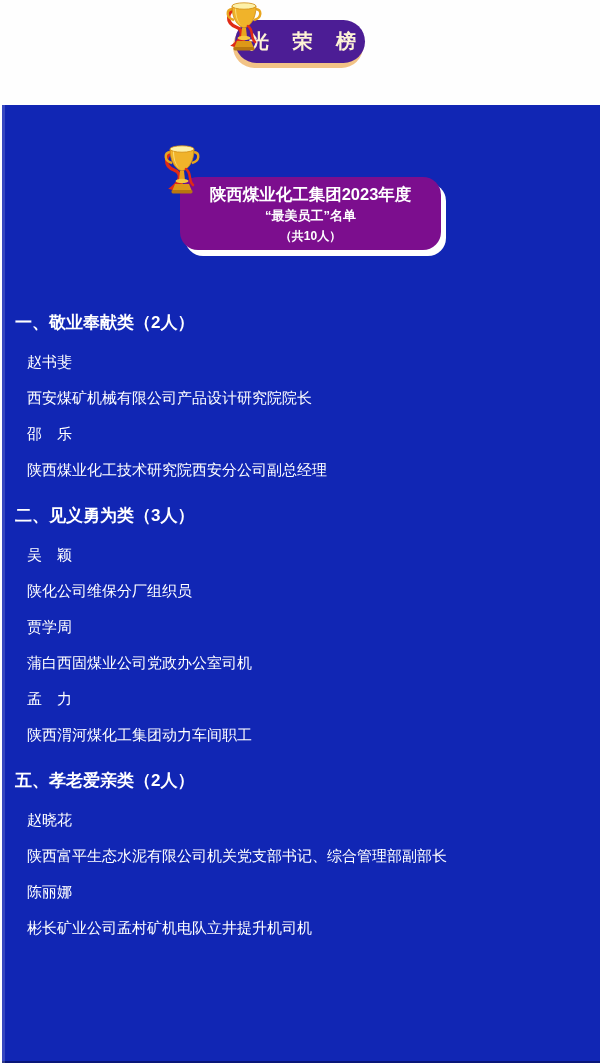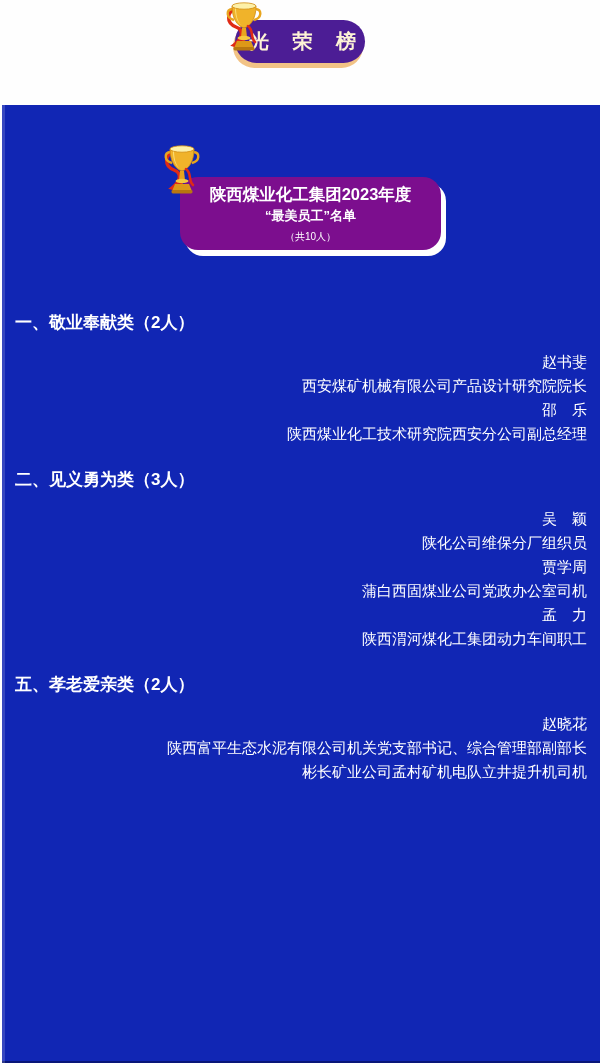--- a/index.html
+++ b/index.html
@@ -58,41 +58,40 @@
     border-radius:18px;
     box-shadow:5px 6px 0 #ffffff;
     box-sizing:border-box;
     padding-top:7px;
     text-align:center;
     color:#ffffff;
     z-index:1;
   }
   .badge-line1{font-size:16.5px;font-weight:bold;line-height:21px;white-space:nowrap;}
   .badge-line2{font-size:13px;font-weight:bold;line-height:21px;white-space:nowrap;}
-  .badge-line3{font-size:10px;font-weight:normal;line-height:21px;white-space:nowrap;}
+  .badge-line3{font-size:12px;font-weight:bold;line-height:21px;white-space:nowrap;}
 
   
   .list{
     margin:0 13px;
     color:#ffffff;
   }
   .category{margin:0 0 22px 0;}
   .cat-heading{
     margin:16px 0 15px 0;
     font-size:17px;
     font-weight:bold;
     line-height:24px;
     white-space:nowrap;
   }
   .entry-name,.entry-title{
-    margin:0;
+    margin:12px;
     font-size:15px;
     line-height:24px;
     white-space:nowrap;
-    text-align:right;
   }
 
   
 </style>
 </head>
 <body>
 
 <div class="page">
 
   <header class="top-area">
@@ -159,18 +158,19 @@
         <p class="entry-name">孟　力</p>
         <p class="entry-title">陕西渭河煤化工集团动力车间职工</p>
       </section>
 
 
 
       <section class="category">
         <h2 class="cat-heading">五、孝老爱亲类（2人）</h2>
         <p class="entry-name">赵晓花</p>
         <p class="entry-title">陕西富平生态水泥有限公司机关党支部书记、综合管理部副部长</p>
+        <p class="entry-name">陈丽娜</p>
         <p class="entry-title">彬长矿业公司孟村矿机电队立井提升机司机</p>
       </section>
 
     </div>
   </main>
 </div>
 
 </body></html>

